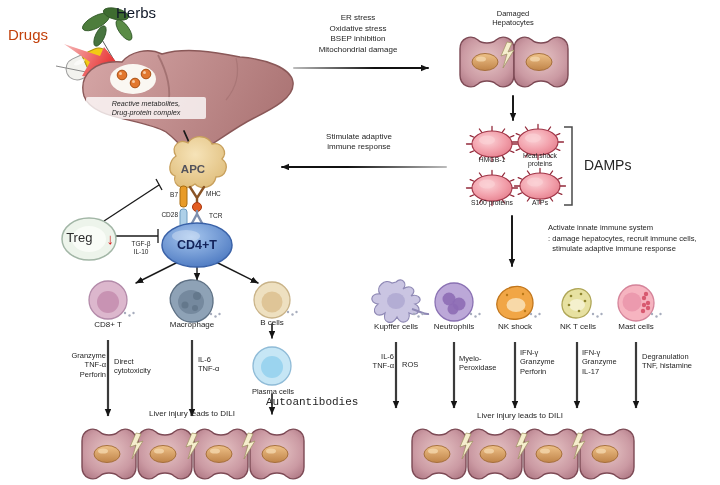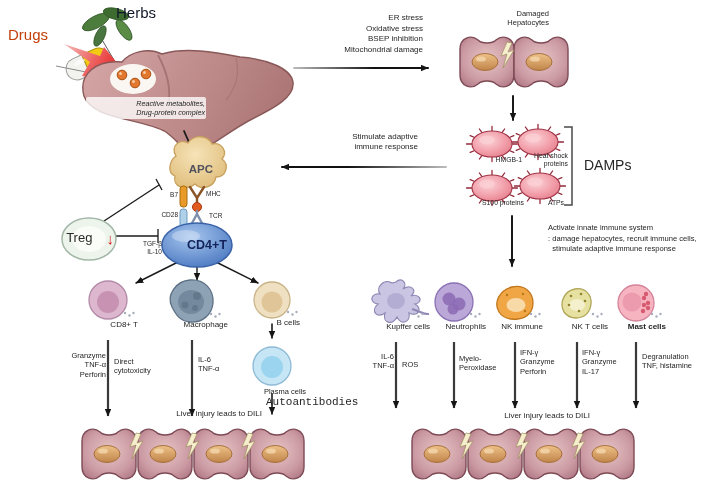--- a/index.html
+++ b/index.html
@@ -1,21 +1,21 @@
 <!DOCTYPE html>
 <html><head>
 <meta charset="utf-8">
 <title>DILI mechanism diagram</title>
 <style>
   html,body{margin:0;padding:0;background:#fff;}
   .stage{position:relative;width:720px;height:485px;background:#ffffff;overflow:hidden;
          font-family:"Liberation Sans",sans-serif;}
   .stage > svg{position:absolute;left:0;top:0;}
   .lb{position:absolute;white-space:pre-line;color:#252525;line-height:1.25;}
-  .c{text-align:right}
+  .c{text-align:center}
   .r{text-align:right}
   .pre{white-space:pre;}
   .bold{font-weight:bold;}
   .callout{background:rgba(255,255,255,.78);border-radius:2px;padding:2px 1px;}
   .treg-wrap{display:flex;align-items:center;justify-content:center;gap:14px;}
   .red-dn{color:#d41a1a;font-weight:bold;font-size:15px;line-height:1;}
 </style>
 </head>
 <body>
 
@@ -323,23 +323,23 @@
 <div class="lb" style="left:114px;top:357px;width:62px;font-size:7.5px;">Direct
 cytotoxicity</div>
 <div class="lb" style="left:198px;top:355px;width:40px;font-size:7.5px;">IL-6
 TNF-α</div>
 <div class="lb c" style="left:240px;top:387px;width:66px;font-size:7.5px;">Plasma cells</div>
 <div class="lb" style="left:266px;top:396px;width:74px;font-size:11px;font-family:Liberation Mono, monospace;">Autoantibodies</div>
 <div class="lb c" style="left:122px;top:409px;width:140px;font-size:8px;">Liver injury leads to DILI</div>
 
 <div class="lb c" style="left:362px;top:322px;width:68px;font-size:8px;">Kupffer cells</div>
 <div class="lb c" style="left:422px;top:322px;width:64px;font-size:8px;">Neutrophils</div>
-<div class="lb c" style="left:487px;top:322px;width:56px;font-size:8px;">NK immune</div>
+<div class="lb c" style="left:487px;top:322px;width:56px;font-size:8px;">NK shock</div>
 <div class="lb c" style="left:548px;top:322px;width:60px;font-size:8px;">NK T cells</div>
-<div class="lb c" style="left:606px;top:322px;width:60px;font-size:8px;font-weight:bold;">Mast cells</div>
+<div class="lb c" style="left:606px;top:322px;width:60px;font-size:8px;">Mast cells</div>
 
 <div class="lb r" style="left:356px;top:352px;width:38px;font-size:7.5px;">IL-6
 TNF-α</div>
 <div class="lb" style="left:402px;top:360px;width:30px;font-size:7.5px;">ROS</div>
 <div class="lb" style="left:459px;top:354px;width:52px;font-size:7.5px;">Myelo-
 Peroxidase</div>
 <div class="lb" style="left:520px;top:348px;width:50px;font-size:7.5px;">IFN-γ
 Granzyme
 Perforin</div>
 <div class="lb" style="left:582px;top:348px;width:50px;font-size:7.5px;">IFN-γ

